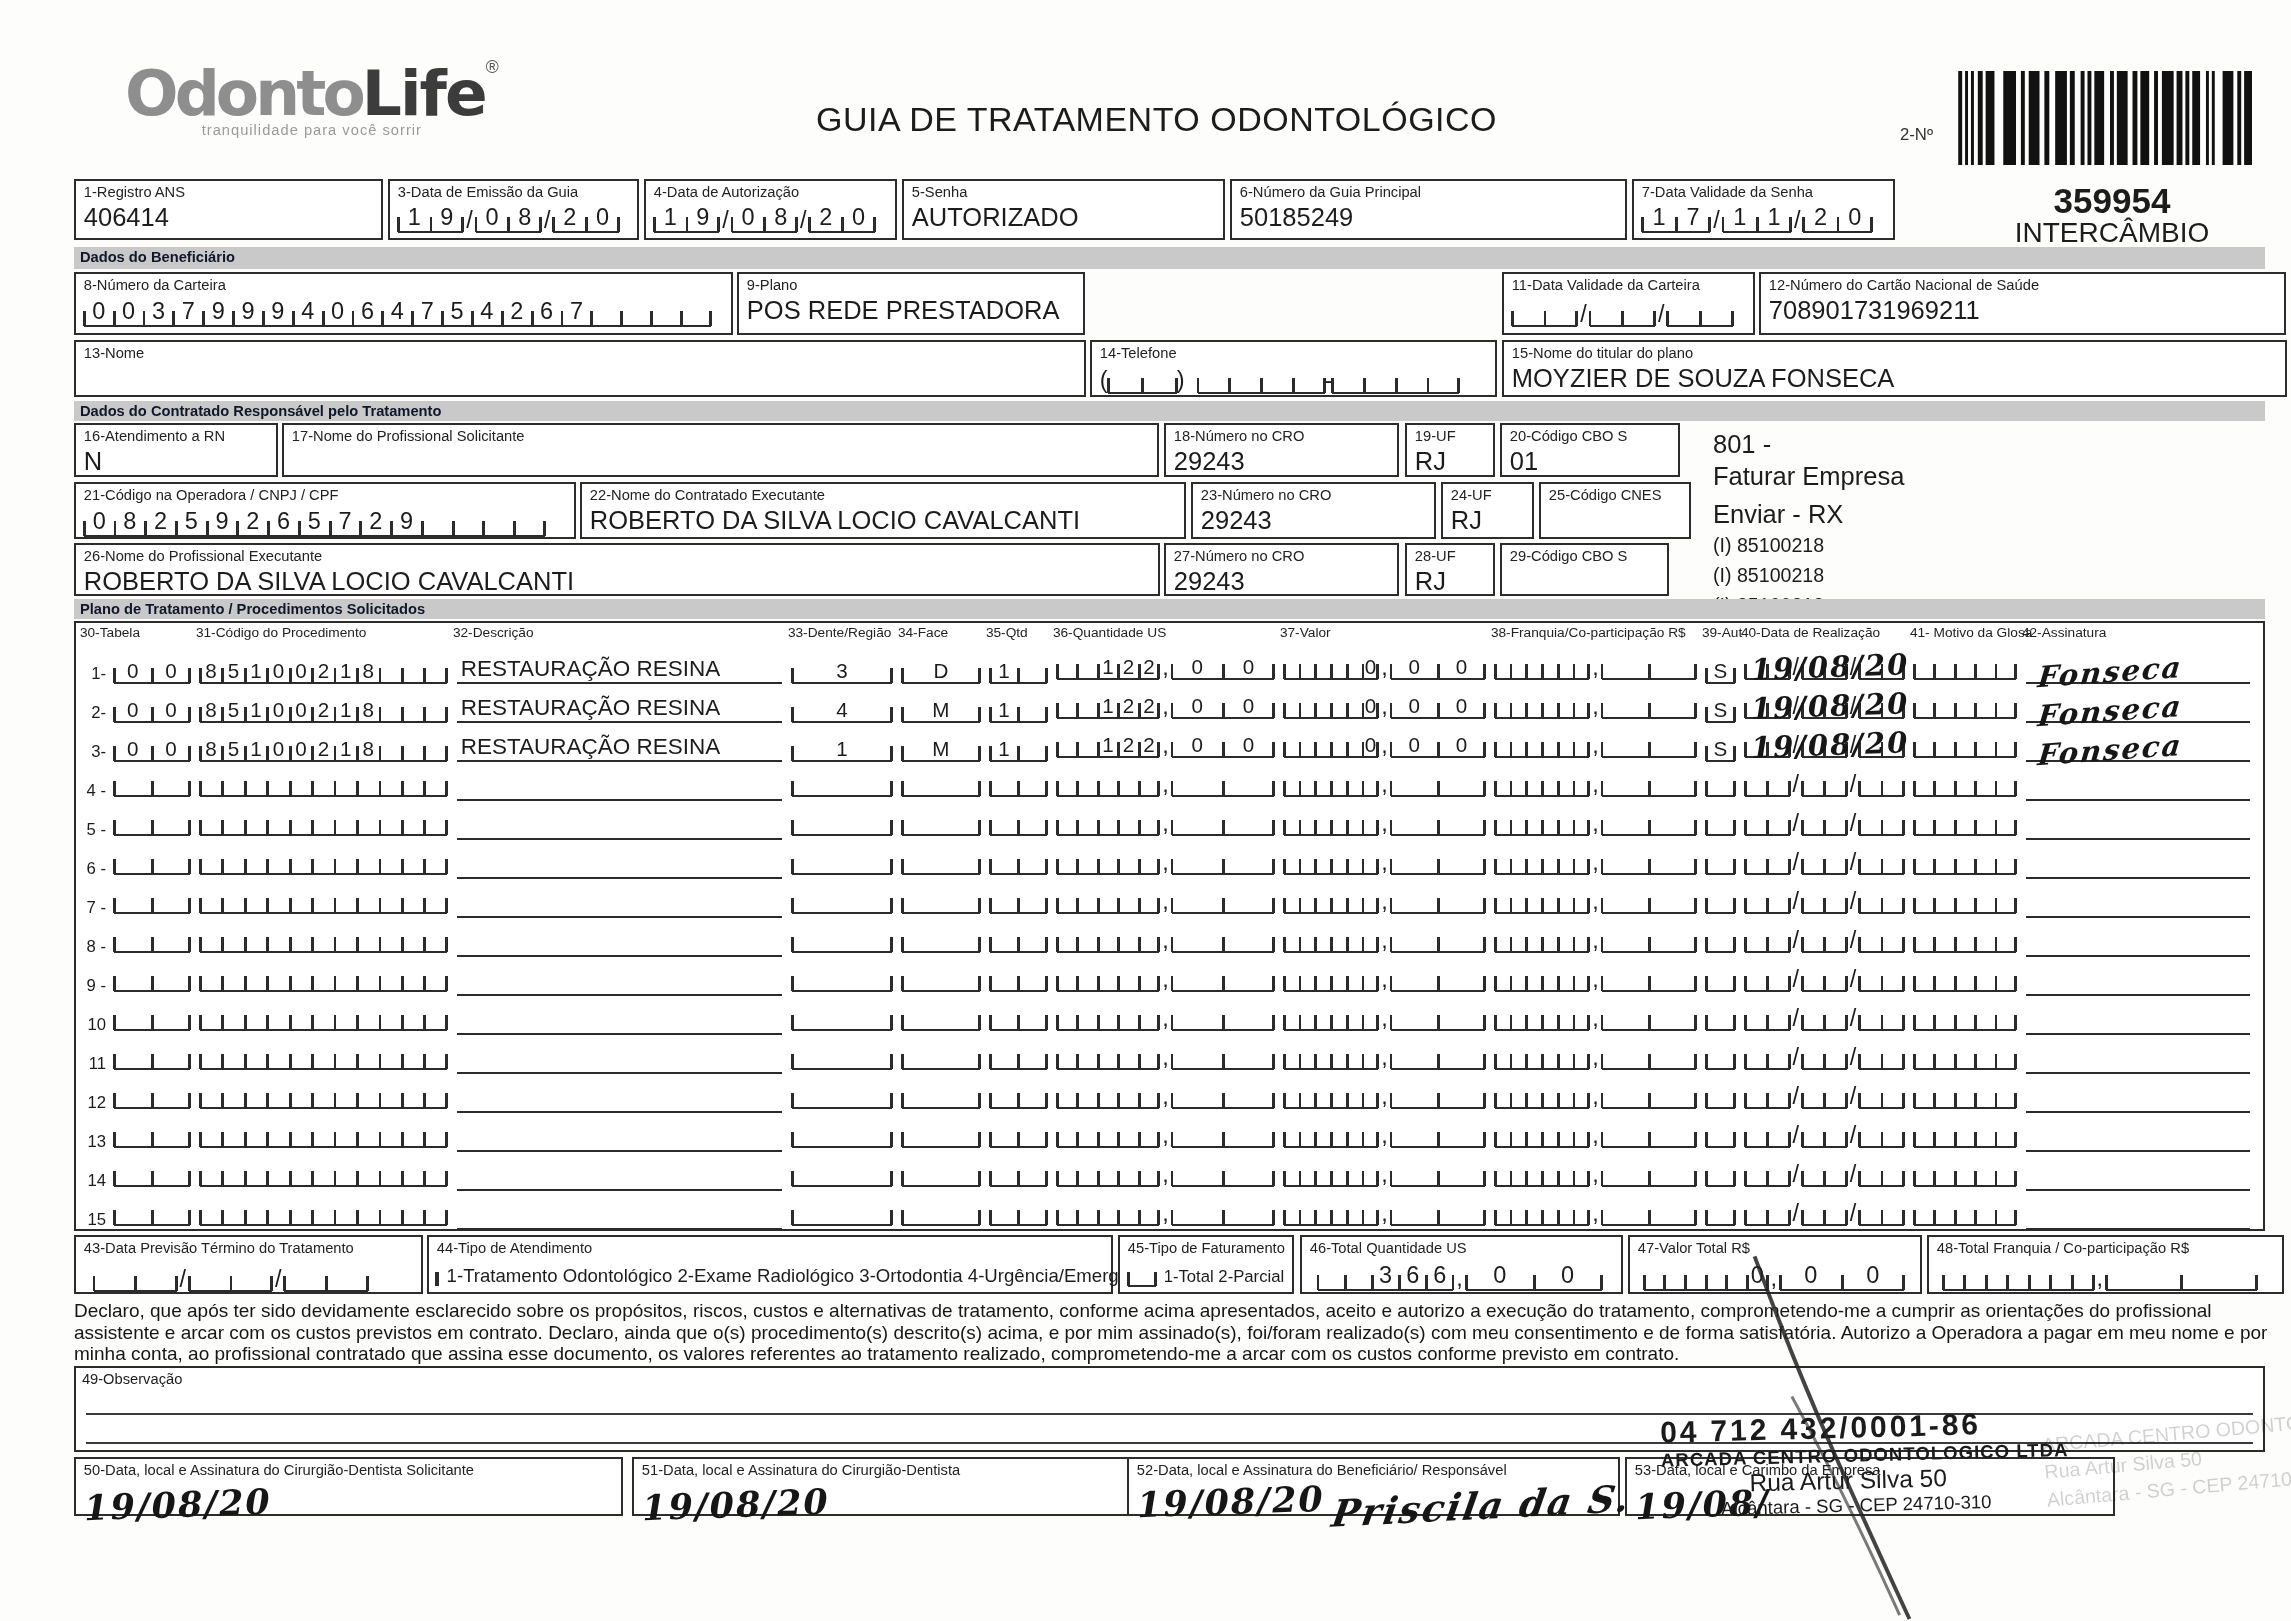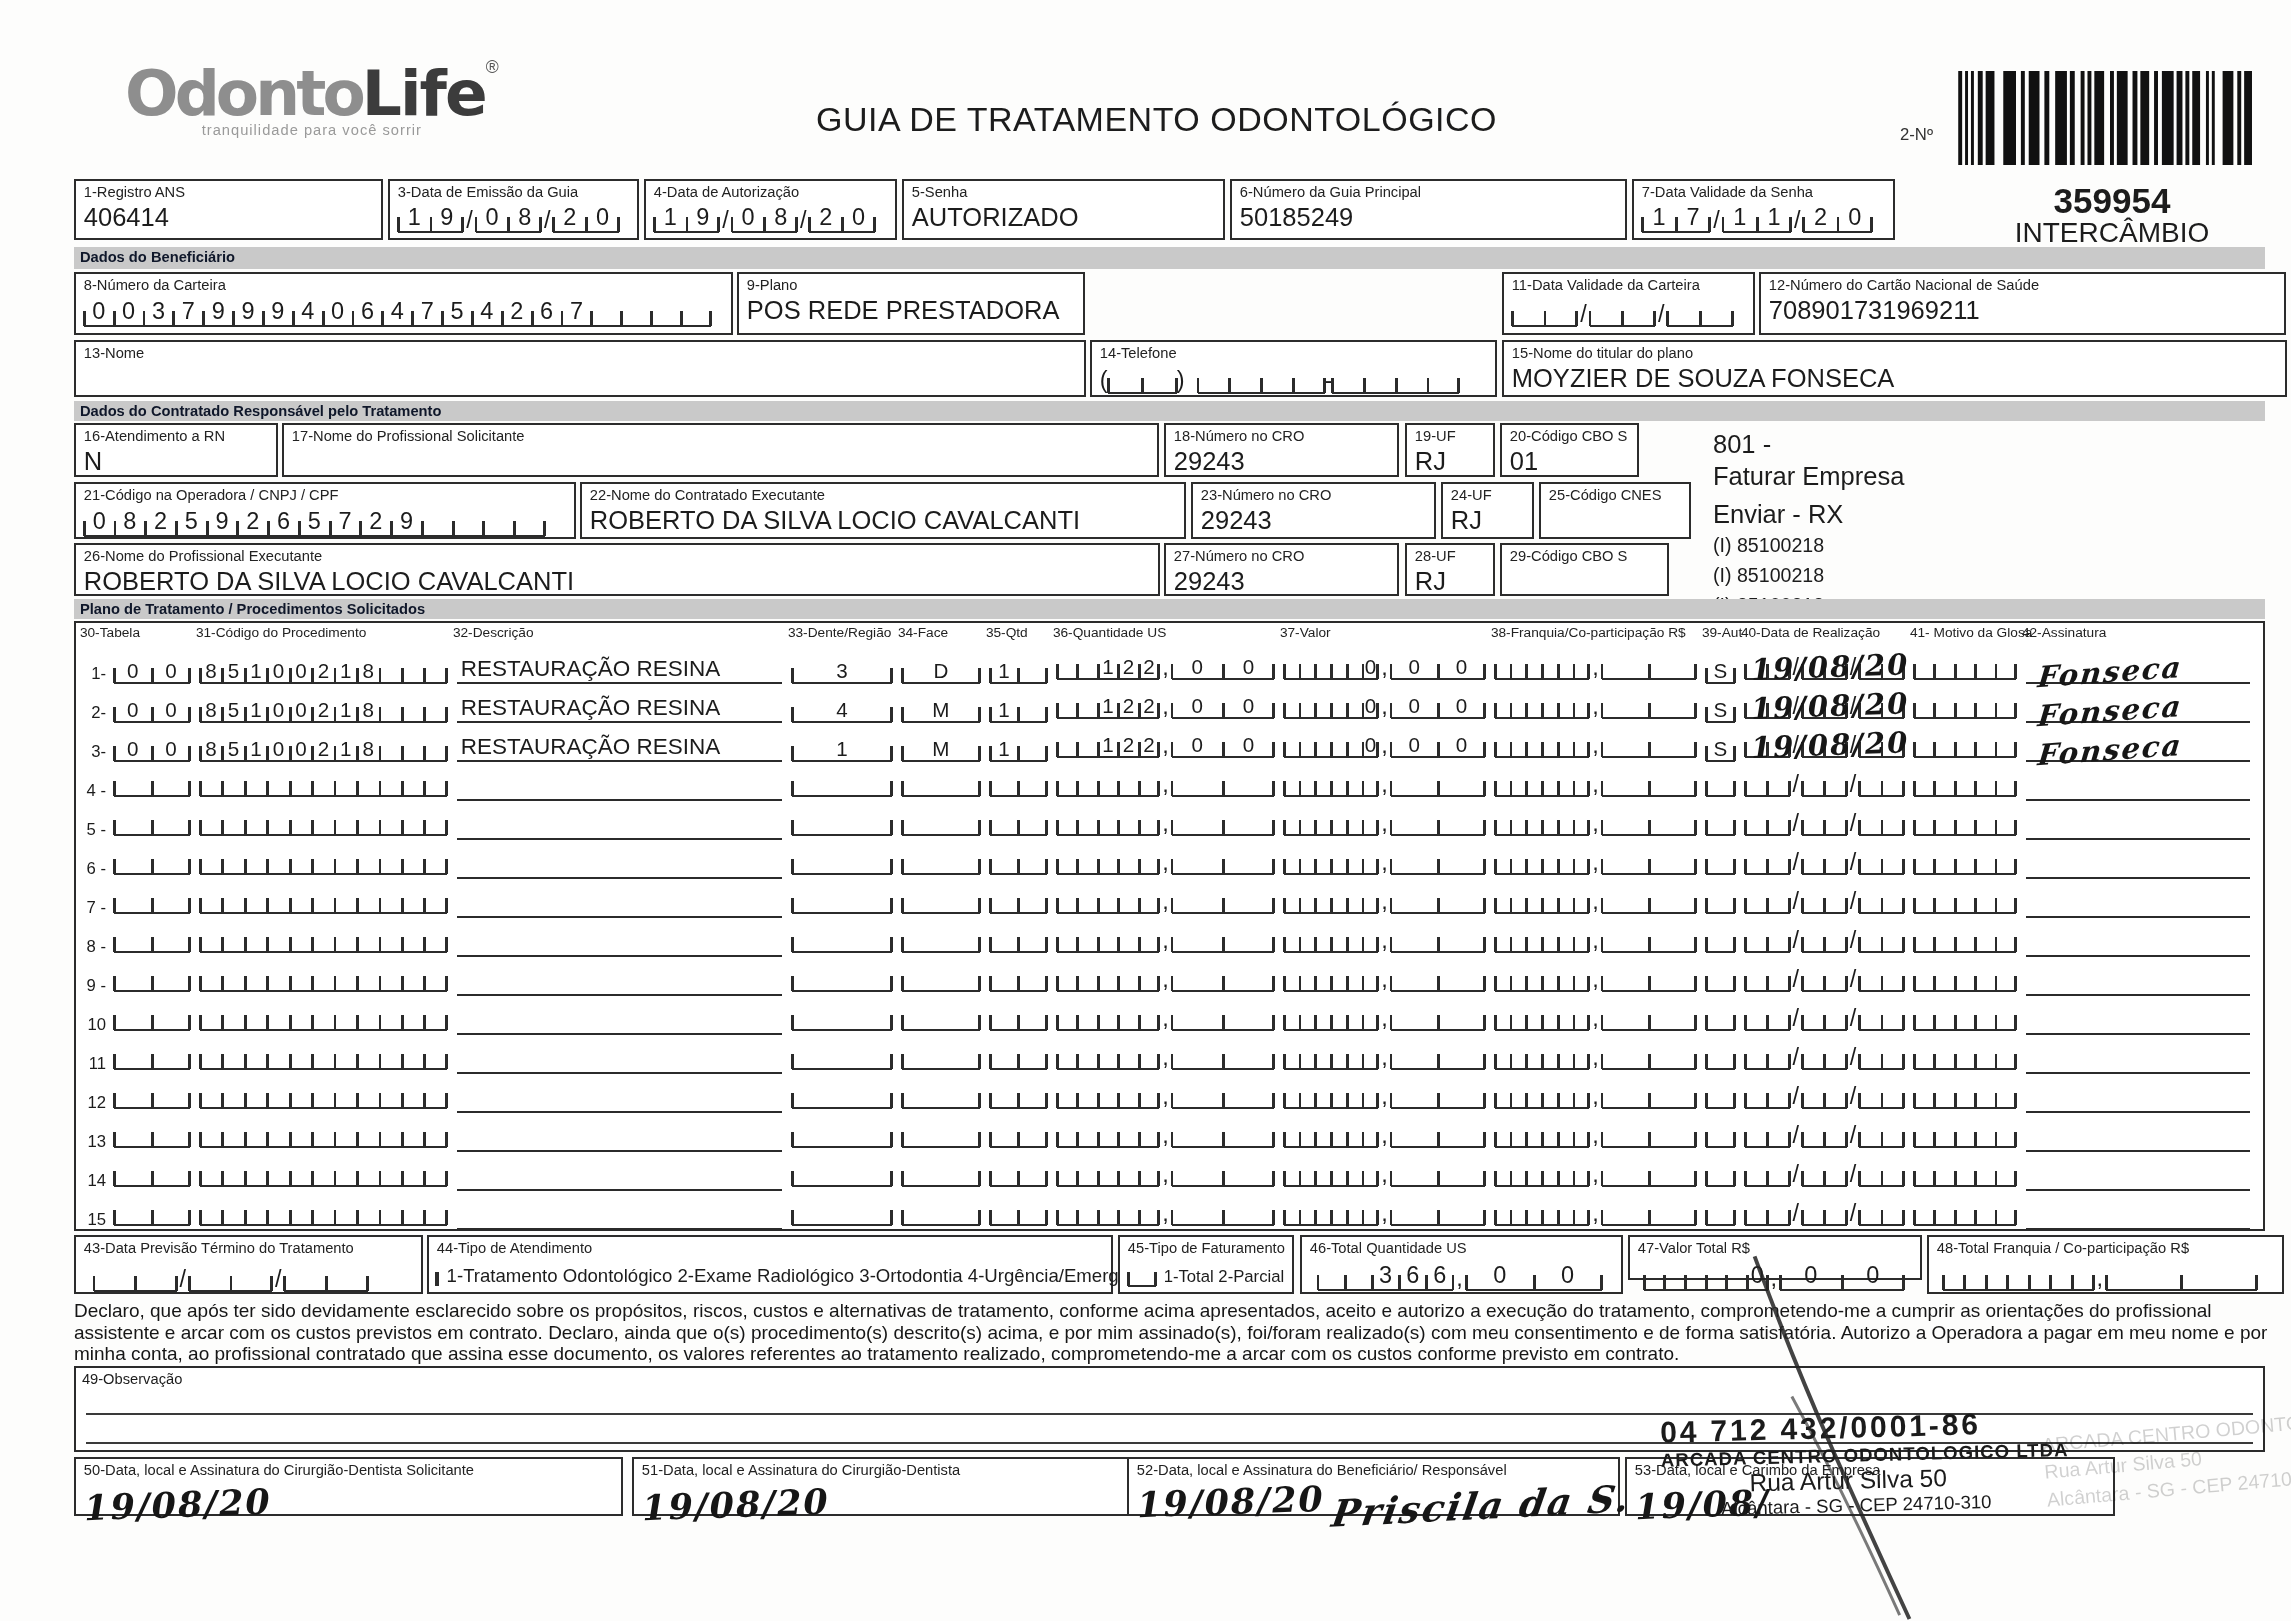--- a/index.html
+++ b/index.html
@@ -273,21 +273,21 @@
     <span class="lbl">17-Nome do Profissional Solicitante</span>
   </div>
   <div class="fbox" style="left:1164px;top:423px;width:235px;height:54px;">
     <span class="lbl">18-Número no CRO</span>
     <span class="val">29243</span>
   </div>
   <div class="fbox" style="left:1405px;top:423px;width:90px;height:54px;">
     <span class="lbl">19-UF</span>
     <span class="val">RJ</span>
   </div>
-  <div class="fbox" style="left:1500px;top:423px;width:139px;height:54px;">
+  <div class="fbox" style="left:1500px;top:423px;width:180px;height:54px;">
     <span class="lbl">20-Código CBO S</span>
     <span class="val">01</span>
   </div>
 
   <div class="fbox" style="left:74px;top:482px;width:502px;height:57px;">
     <span class="lbl">21-Código na Operadora / CNPJ / CPF</span>
     <span class="comb-wrap" style="width:461px;margin-top:2.9px;">
         <span class="comb">
           <span class="c">0</span>
           <span class="c">8</span>
@@ -2232,21 +2232,21 @@
           <span class="c">6</span>
           <span class="c">6</span>
         </span>
         <span class="comb-sep">,</span>
         <span class="comb">
           <span class="c">0</span>
           <span class="c">0</span>
         </span>
       </span>
   </div>
-  <div class="fbox" style="left:1628px;top:1235px;width:294px;height:45px;">
+  <div class="fbox" style="left:1628px;top:1235px;width:294px;height:59px;">
     <span class="lbl">47-Valor Total R$</span>
     <span class="comb-wrap" style="width:260px;margin-top:3.9px;margin-left:5.9px;">
         <span class="comb">
           <span class="c"></span>
           <span class="c"></span>
           <span class="c"></span>
           <span class="c"></span>
           <span class="c"></span>
           <span class="c">0</span>
         </span>

